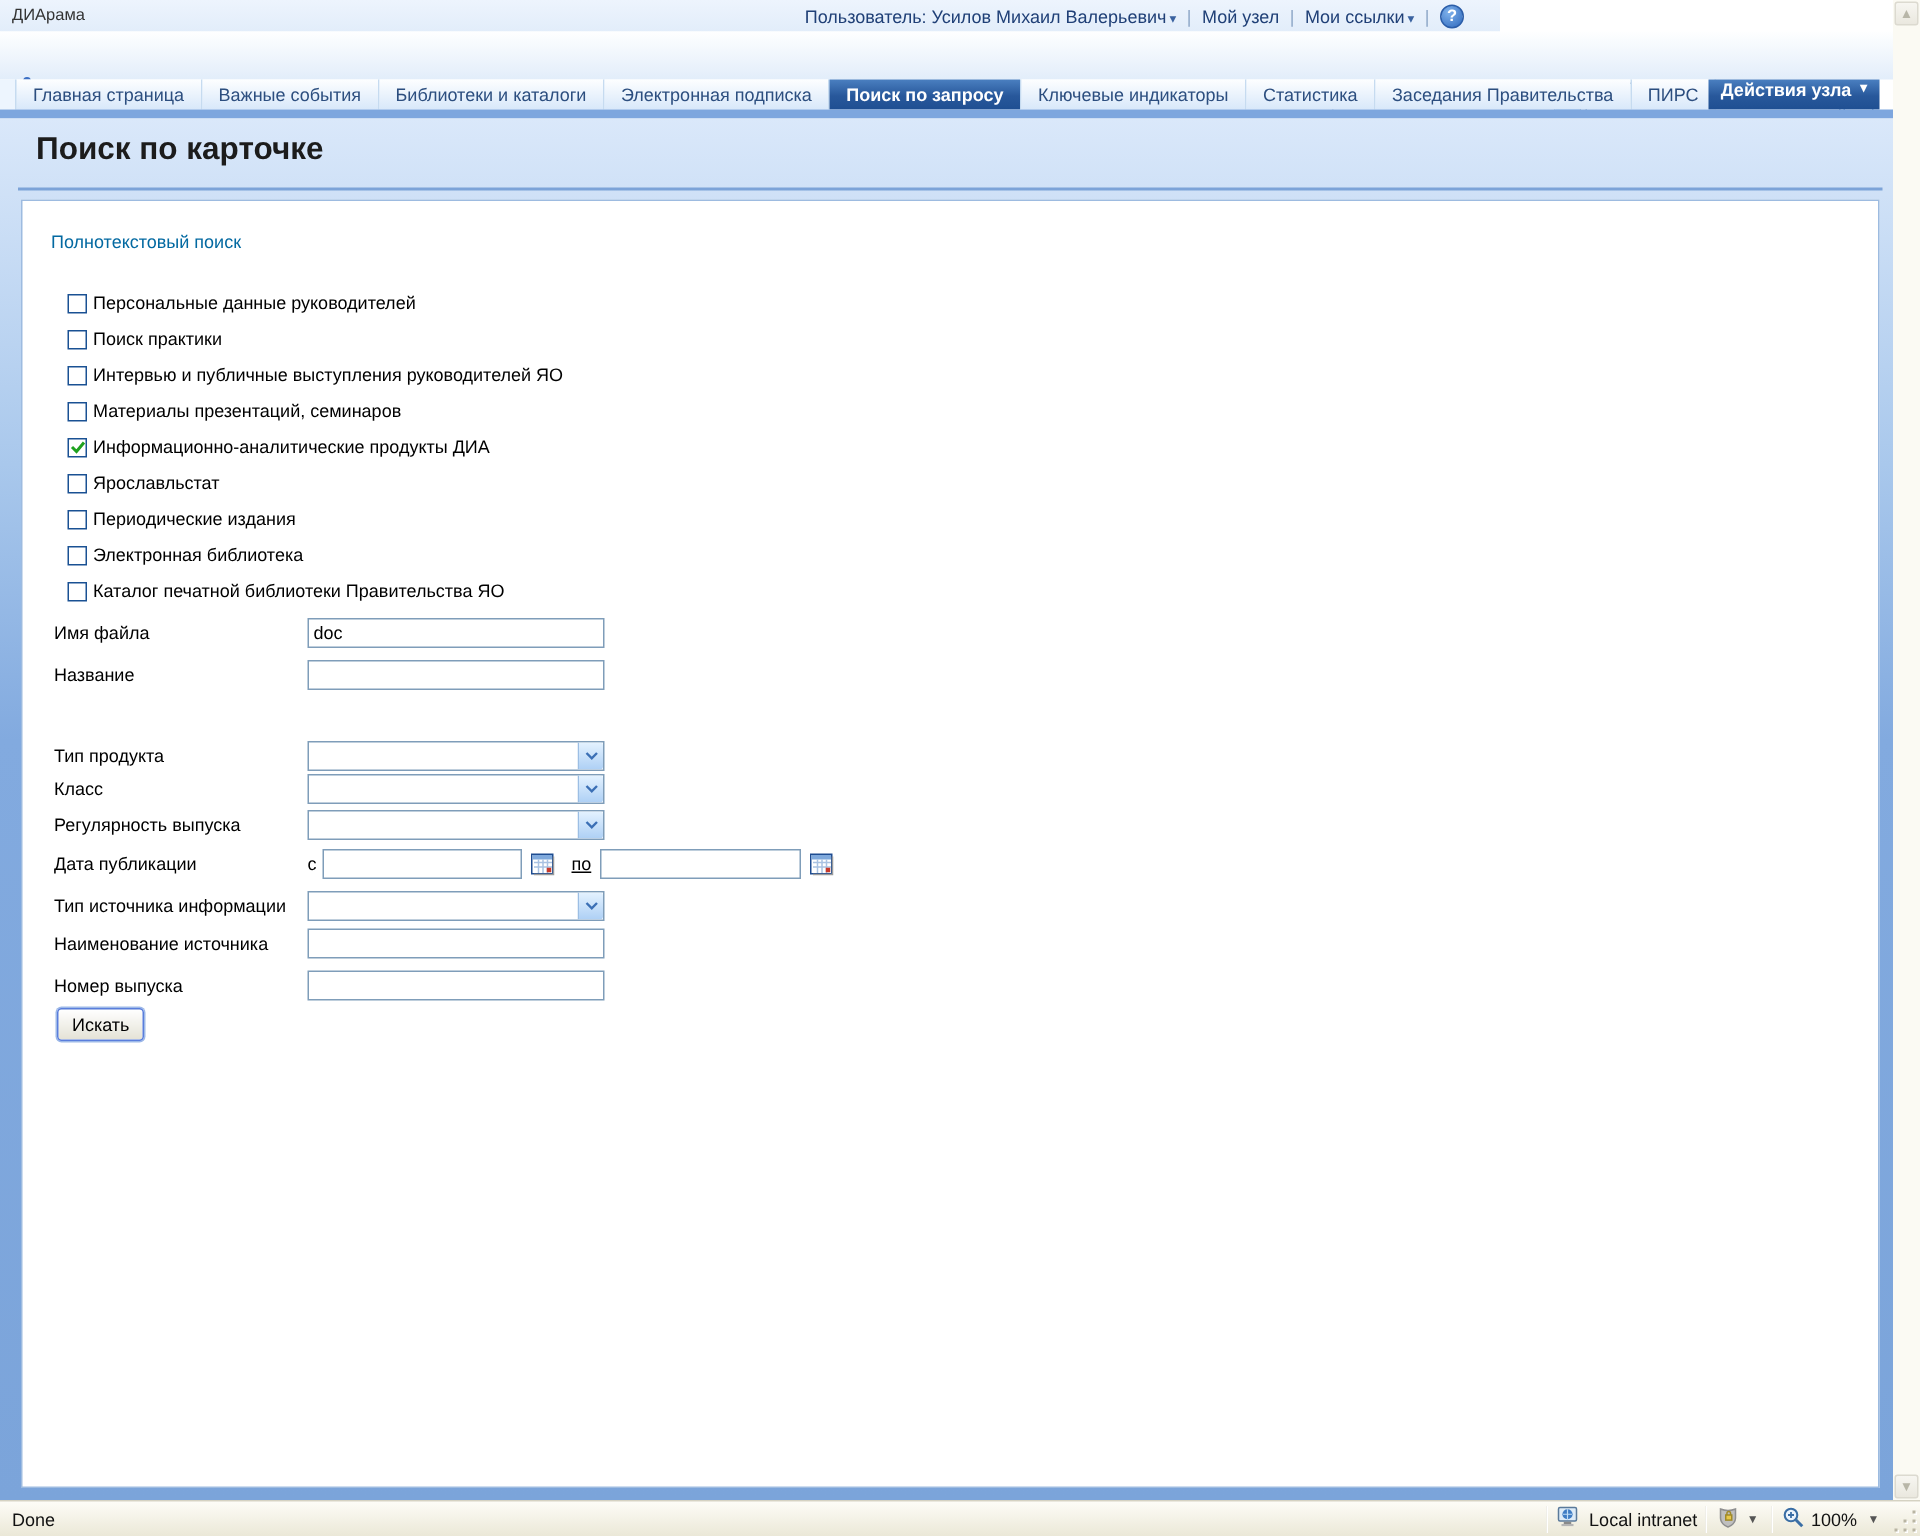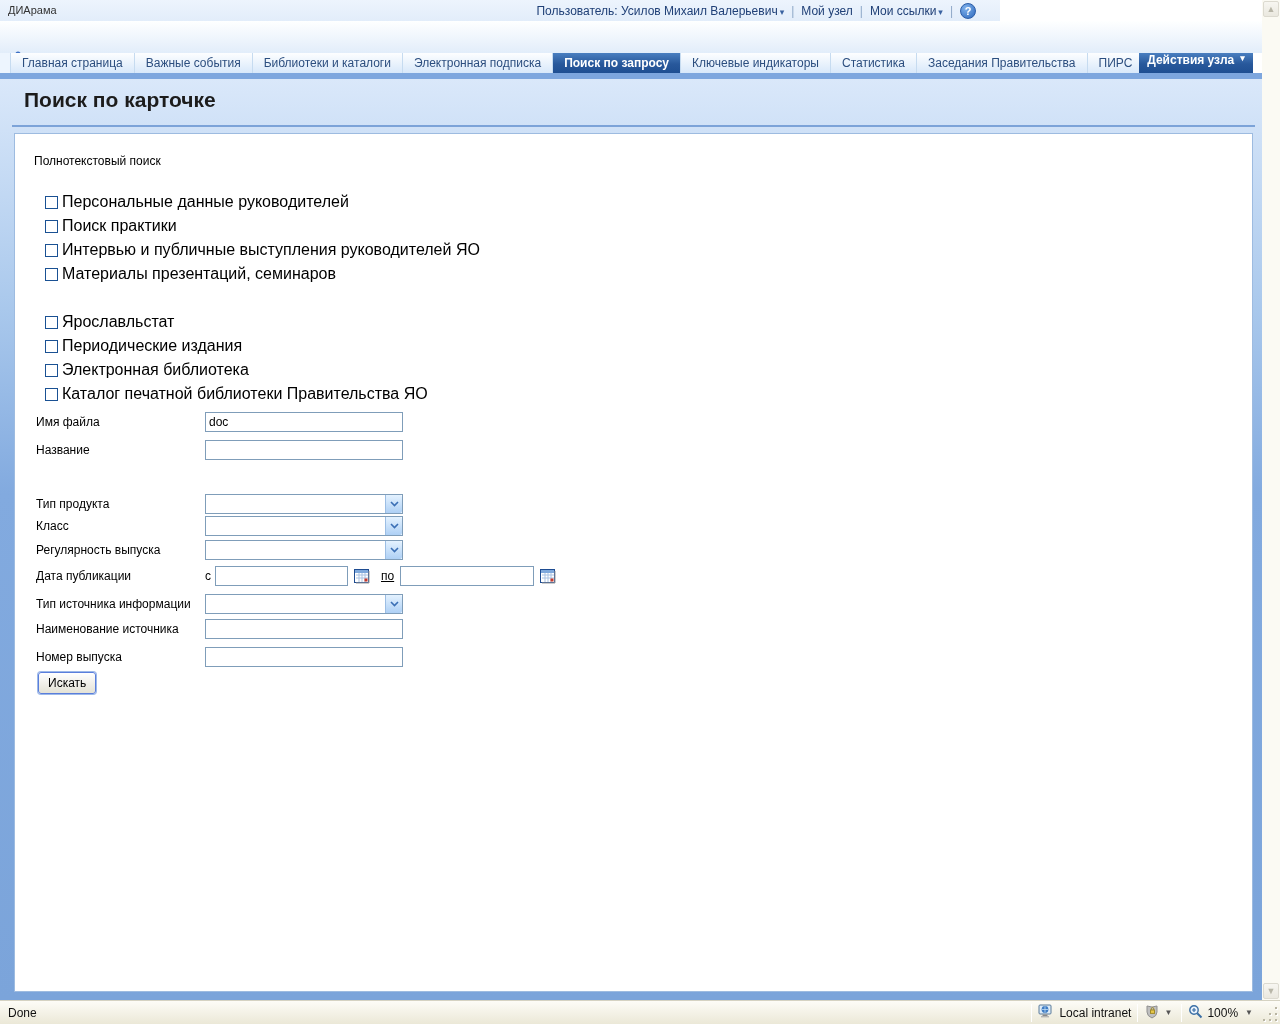--- a/index.html
+++ b/index.html
@@ -50,29 +50,29 @@
 
   
   .page-bg { position:absolute; top:79px; left:0; width:1262px; height:921px;
     background:linear-gradient(#DAE8FA 0%, #A9C8EC 25%, #82AADF 45%, #7BA4DA 100%); }
   .page-title { position:absolute; top:9px; left:24px; font-size:21px; color:#1C1C1C; }
   .title-divider { position:absolute; top:46px; left:12px; width:1243px; height:2px; background:#7CA3D8; }
 
   
   .panel { position:absolute; top:54px; left:14px; width:1239px; height:859px;
     background:#fff; border:1px solid #9DBBE0; }
-  .fulltext-link { position:absolute; top:20px; left:19px; color:#000000; font-size:12px;
+  .fulltext-link { position:absolute; top:20px; left:19px; color:#0369a1; font-size:12px;
     text-decoration:none; cursor:pointer; }
 
   .cb-row { position:absolute; left:30px; height:20px; display:flex; align-items:center; cursor:pointer; }
   .checkbox { width:13px; height:13px; border:1px solid #1A5193; background:#fff; margin-right:4px;
     display:inline-flex; align-items:center; justify-content:center; flex:none; }
   .checkbox svg { display:none; }
   .checkbox.checked svg { display:block; }
-  .cb-label { font-size:16px; color:#000; white-space:nowrap; }
+  .cb-label { font-size:12px; color:#000; white-space:nowrap; }
 
   .form-row { position:absolute; left:21px; height:22px; display:flex; align-items:center; }
   .f-label { width:169px; font-size:12px; color:#000; flex:none; }
   .txt { width:198px; height:20px; border:1px solid #7F9DB9; font-family:"Liberation Sans",sans-serif;
     font-size:12px; padding:0 3px; }
   .sel { width:198px; height:20px; border:1px solid #7F9DB9; background:#fff; display:flex;
     align-items:center; cursor:default; }
   .sel .sel-text { flex:1; }
   .date-part { display:flex; align-items:center; }
   .date-lbl { font-size:12px; margin-right:4px; }
@@ -187,20 +187,28 @@
         <span class="cb-label">Поиск практики</span>
       </label>
       <label class="cb-row" style="top:106px">
         <span class="checkbox"></span>
         <span class="cb-label">Интервью и публичные выступления руководителей ЯО</span>
       </label>
       <label class="cb-row" style="top:130px">
         <span class="checkbox"></span>
         <span class="cb-label">Материалы презентаций, семинаров</span>
       </label>
+      <label class="cb-row" style="top:154px">
+        <span class="checkbox checked">
+            <svg width="10" height="9" viewBox="0 0 10 9">
+              <path d="M1 4 L4 7 L9 1" stroke="#1FA11F" stroke-width="2" fill="none"></path>
+            </svg>
+          </span>
+        <span class="cb-label">Информационно-аналитические продукты ДИА</span>
+      </label>
       <label class="cb-row" style="top:178px">
         <span class="checkbox"></span>
         <span class="cb-label">Ярославльстат</span>
       </label>
       <label class="cb-row" style="top:202px">
         <span class="checkbox"></span>
         <span class="cb-label">Периодические издания</span>
       </label>
       <label class="cb-row" style="top:226px">
         <span class="checkbox"></span>

